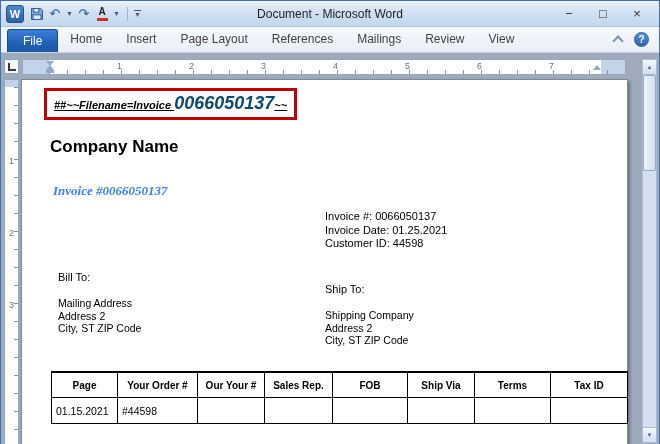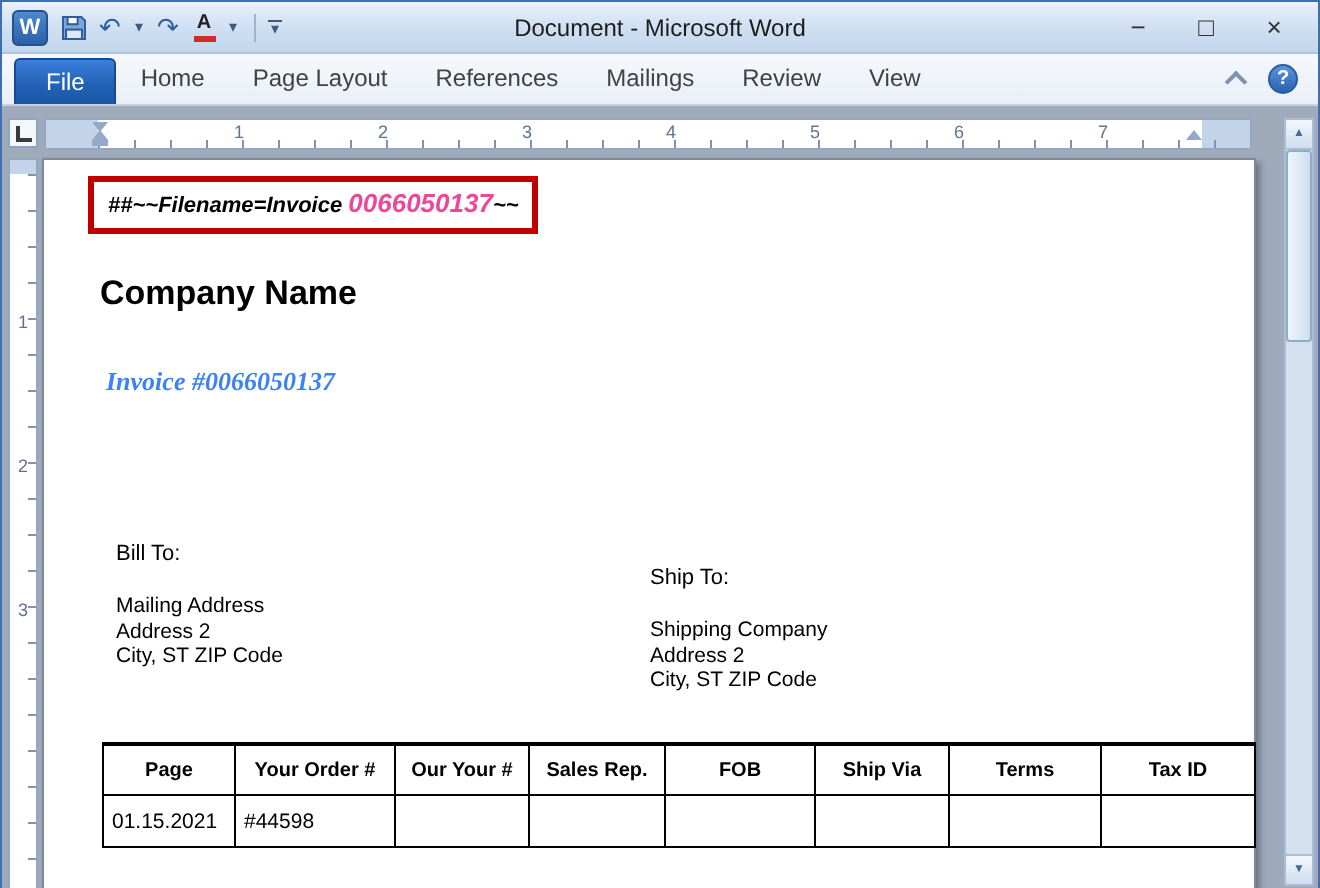--- a/index.html
+++ b/index.html
@@ -52,22 +52,22 @@
 
   .scrollbar{position:absolute;right:2px;top:6px;bottom:2px;width:15px;background:#d4e0ef;border:1px solid #aabdd6;box-sizing:border-box;}
   .sb-btn{position:absolute;left:0;width:13px;height:14px;background:linear-gradient(#f2f7fc,#cfdef0);border-bottom:1px solid #aabdd6;font-size:6px;color:#4a6a96;display:flex;align-items:center;justify-content:center;}
   .sb-up{top:0;}
   .sb-down{bottom:0;border-top:1px solid #aabdd6;border-bottom:none;}
   .sb-thumb{position:absolute;left:0;top:15px;width:13px;height:96px;background:linear-gradient(90deg,#eef4fb,#cfdef0);border:1px solid #92aac9;box-sizing:border-box;border-radius:2px;}
 
   
   .page{position:absolute;left:20px;top:26px;width:607px;height:372px;background:#fff;border:1px solid #7f8a99;box-sizing:border-box;box-shadow:2px 2px 3px rgba(40,50,65,.45);}
   .filename-box{position:absolute;left:22px;top:8px;border:3px solid #c00000;padding:2px 7px 3px;white-space:nowrap;}
-  .fn{font-style:italic;font-weight:bold;font-size:11px;color:#000;}
-  .fn-num{font-style:italic;font-weight:bold;font-size:13px;color:#ec4899;}
+  .fn{font-style:italic;font-weight:bold;font-size:11px;color:#000;text-decoration:underline;}
+  .fn-num{font-style:italic;font-weight:bold;font-size:18px;color:#0c4a6e;}
   .company{position:absolute;left:28px;top:57px;font-size:17px;font-weight:bold;color:#000;}
   .inv-h{position:absolute;left:31px;top:103px;font-family:"Liberation Serif",serif;font-style:italic;font-weight:bold;font-size:13px;color:#3b82f6;}
   .inv-info{position:absolute;left:303px;top:130px;font-size:11px;line-height:13.5px;color:#000;}
   .addr-label{position:absolute;top:191px;font-size:11px;color:#000;}
   .bill-x{left:36px;} .ship-x{left:303px;margin-top:12px;}
   .addr{position:absolute;top:217px;font-size:10.5px;line-height:12.5px;color:#000;}
 
   .inv-table{position:absolute;left:29px;top:291px;width:576px;border-collapse:collapse;table-layout:fixed;}
   .inv-table th{border:1px solid #000;border-top:2px solid #000;font-size:10px;font-weight:bold;height:24px;text-align:center;padding:0 2px;overflow:hidden;}
   .inv-table td{border:1px solid #000;font-size:10.5px;height:25px;padding:0 4px;text-align:left;overflow:hidden;}
@@ -115,20 +115,21 @@
     <div class="win-controls">
       <span class="win-btn">−</span>
       <span class="win-btn">□</span>
       <span class="win-btn">×</span>
     </div>
   </div>
 
   <div class="tabsrow">
     <div class="file-tab">File</div>
     <div class="tab">Home</div>
+    <div class="tab">Insert</div>
     <div class="tab">Page Layout</div>
     <div class="tab">References</div>
     <div class="tab">Mailings</div>
     <div class="tab">Review</div>
     <div class="tab">View</div>
     <div class="tabs-right">
       <div class="chevron-up"></div>
       <div class="help-btn">
           <span>?</span>
         </div>
@@ -166,20 +167,25 @@
     </div>
 
     <div class="page">
       <div class="filename-box">
         <span class="fn">##~~Filename=Invoice </span><span class="fn-num">0066050137</span><span class="fn">~~</span>
       </div>
 
       <div class="company">Company Name</div>
       <div class="inv-h">Invoice #0066050137</div>
 
+      <div class="inv-info">
+        <div>Invoice #: 0066050137</div>
+        <div>Invoice Date: 01.25.2021</div>
+        <div>Customer ID: 44598</div>
+      </div>
 
       <div class="addr-label bill-x">Bill To:</div>
       <div class="addr-label ship-x">Ship To:</div>
 
       <div class="addr bill-x">
         <div>Mailing Address</div>
         <div>Address 2</div>
         <div>City, ST ZIP Code</div>
       </div>
       <div class="addr ship-x">

